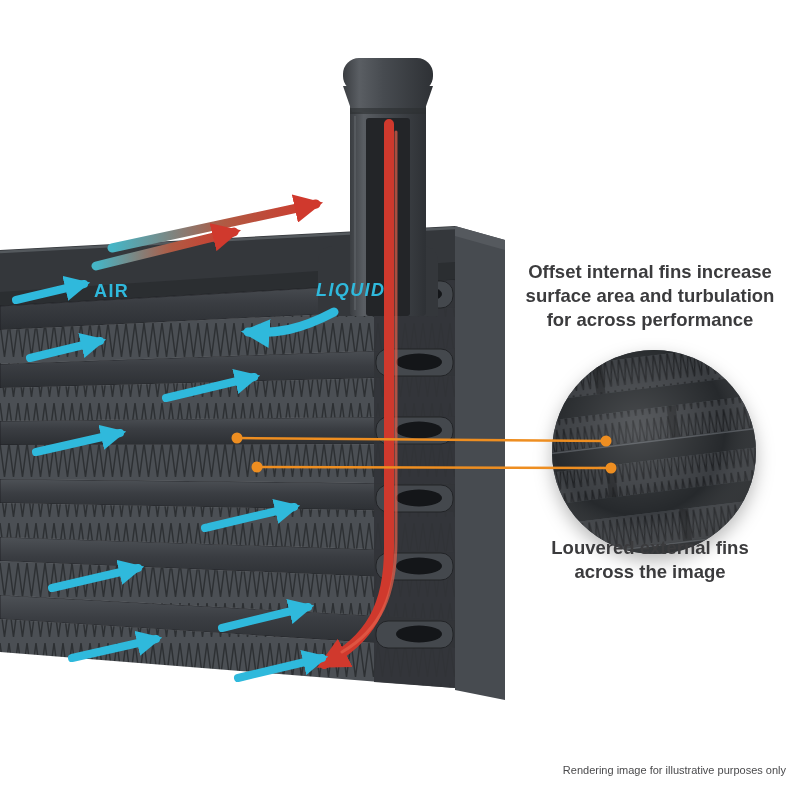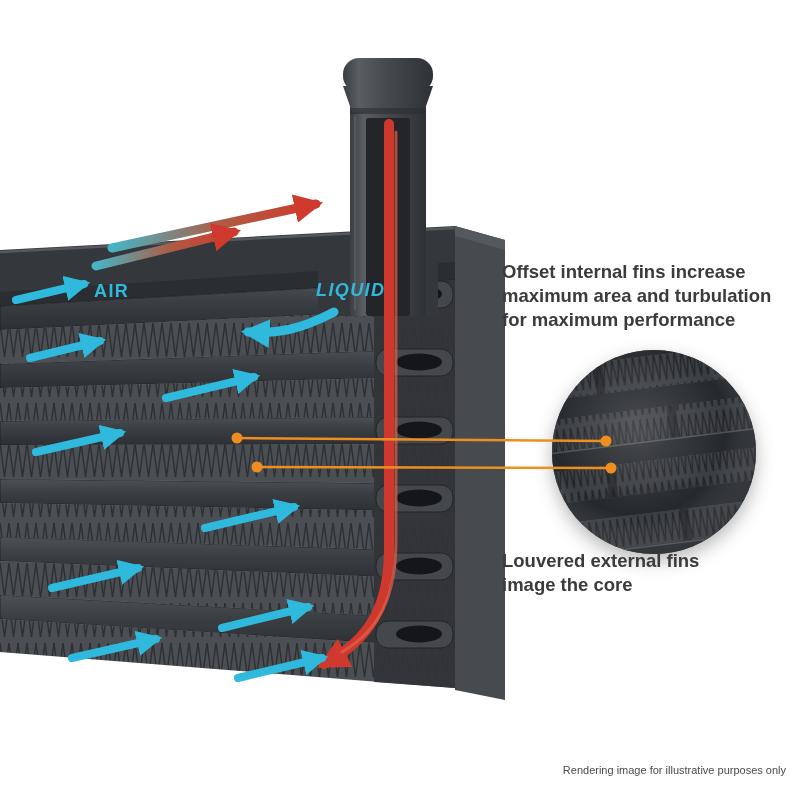--- a/index.html
+++ b/index.html
@@ -8,25 +8,25 @@
     font-family:"Liberation Sans",sans-serif;
   }
   .stage svg{position:absolute;left:0;top:0;}
   .lbl{
     position:absolute;font-weight:bold;font-size:18px;letter-spacing:1.4px;
     color:var(--air-arrow,#2fb9dc);
   }
   .lbl.air{left:94px;top:281px;}
   .lbl.liquid{left:316px;top:280px;font-style:italic;}
   .callout{
-    position:absolute;left:502px;width:296px;text-align:left;
+    position:absolute;left:502px;width:296px;text-align:center;
     font-weight:bold;font-size:18.5px;line-height:24px;color:var(--text,#3b3b3d);
   }
   .callout.top{top:260px;}
-  .callout.bottom{top:549px;}
+  .callout.bottom{top:536px;}
   .callout span{display:block;}
   .disclaimer{
     position:absolute;right:14px;top:764px;font-size:11px;color:#4a4a4c;
   }
 </style>
 </head>
 <body>
 
 <div class="stage">
 
@@ -193,23 +193,23 @@
       <circle cx="606" cy="441" r="5.5"></circle>
       <circle cx="611" cy="468" r="5.5"></circle>
     </g>
   </svg>
 
   <div class="lbl air">AIR</div>
   <div class="lbl liquid">LIQUID</div>
 
   <div class="callout top">
     <span>Offset internal fins increase</span>
-    <span>maximum area and turbulation</span>
-    <span>for maximum performance</span>
+    <span>surface area and turbulation</span>
+    <span>for across performance</span>
   </div>
 
   <div class="callout bottom">
     <span>Louvered external fins</span>
-    <span>image the core</span>
+    <span>across the image</span>
   </div>
 
   <div class="disclaimer">Rendering image for illustrative purposes only</div>
 </div>
 
 </body></html>

